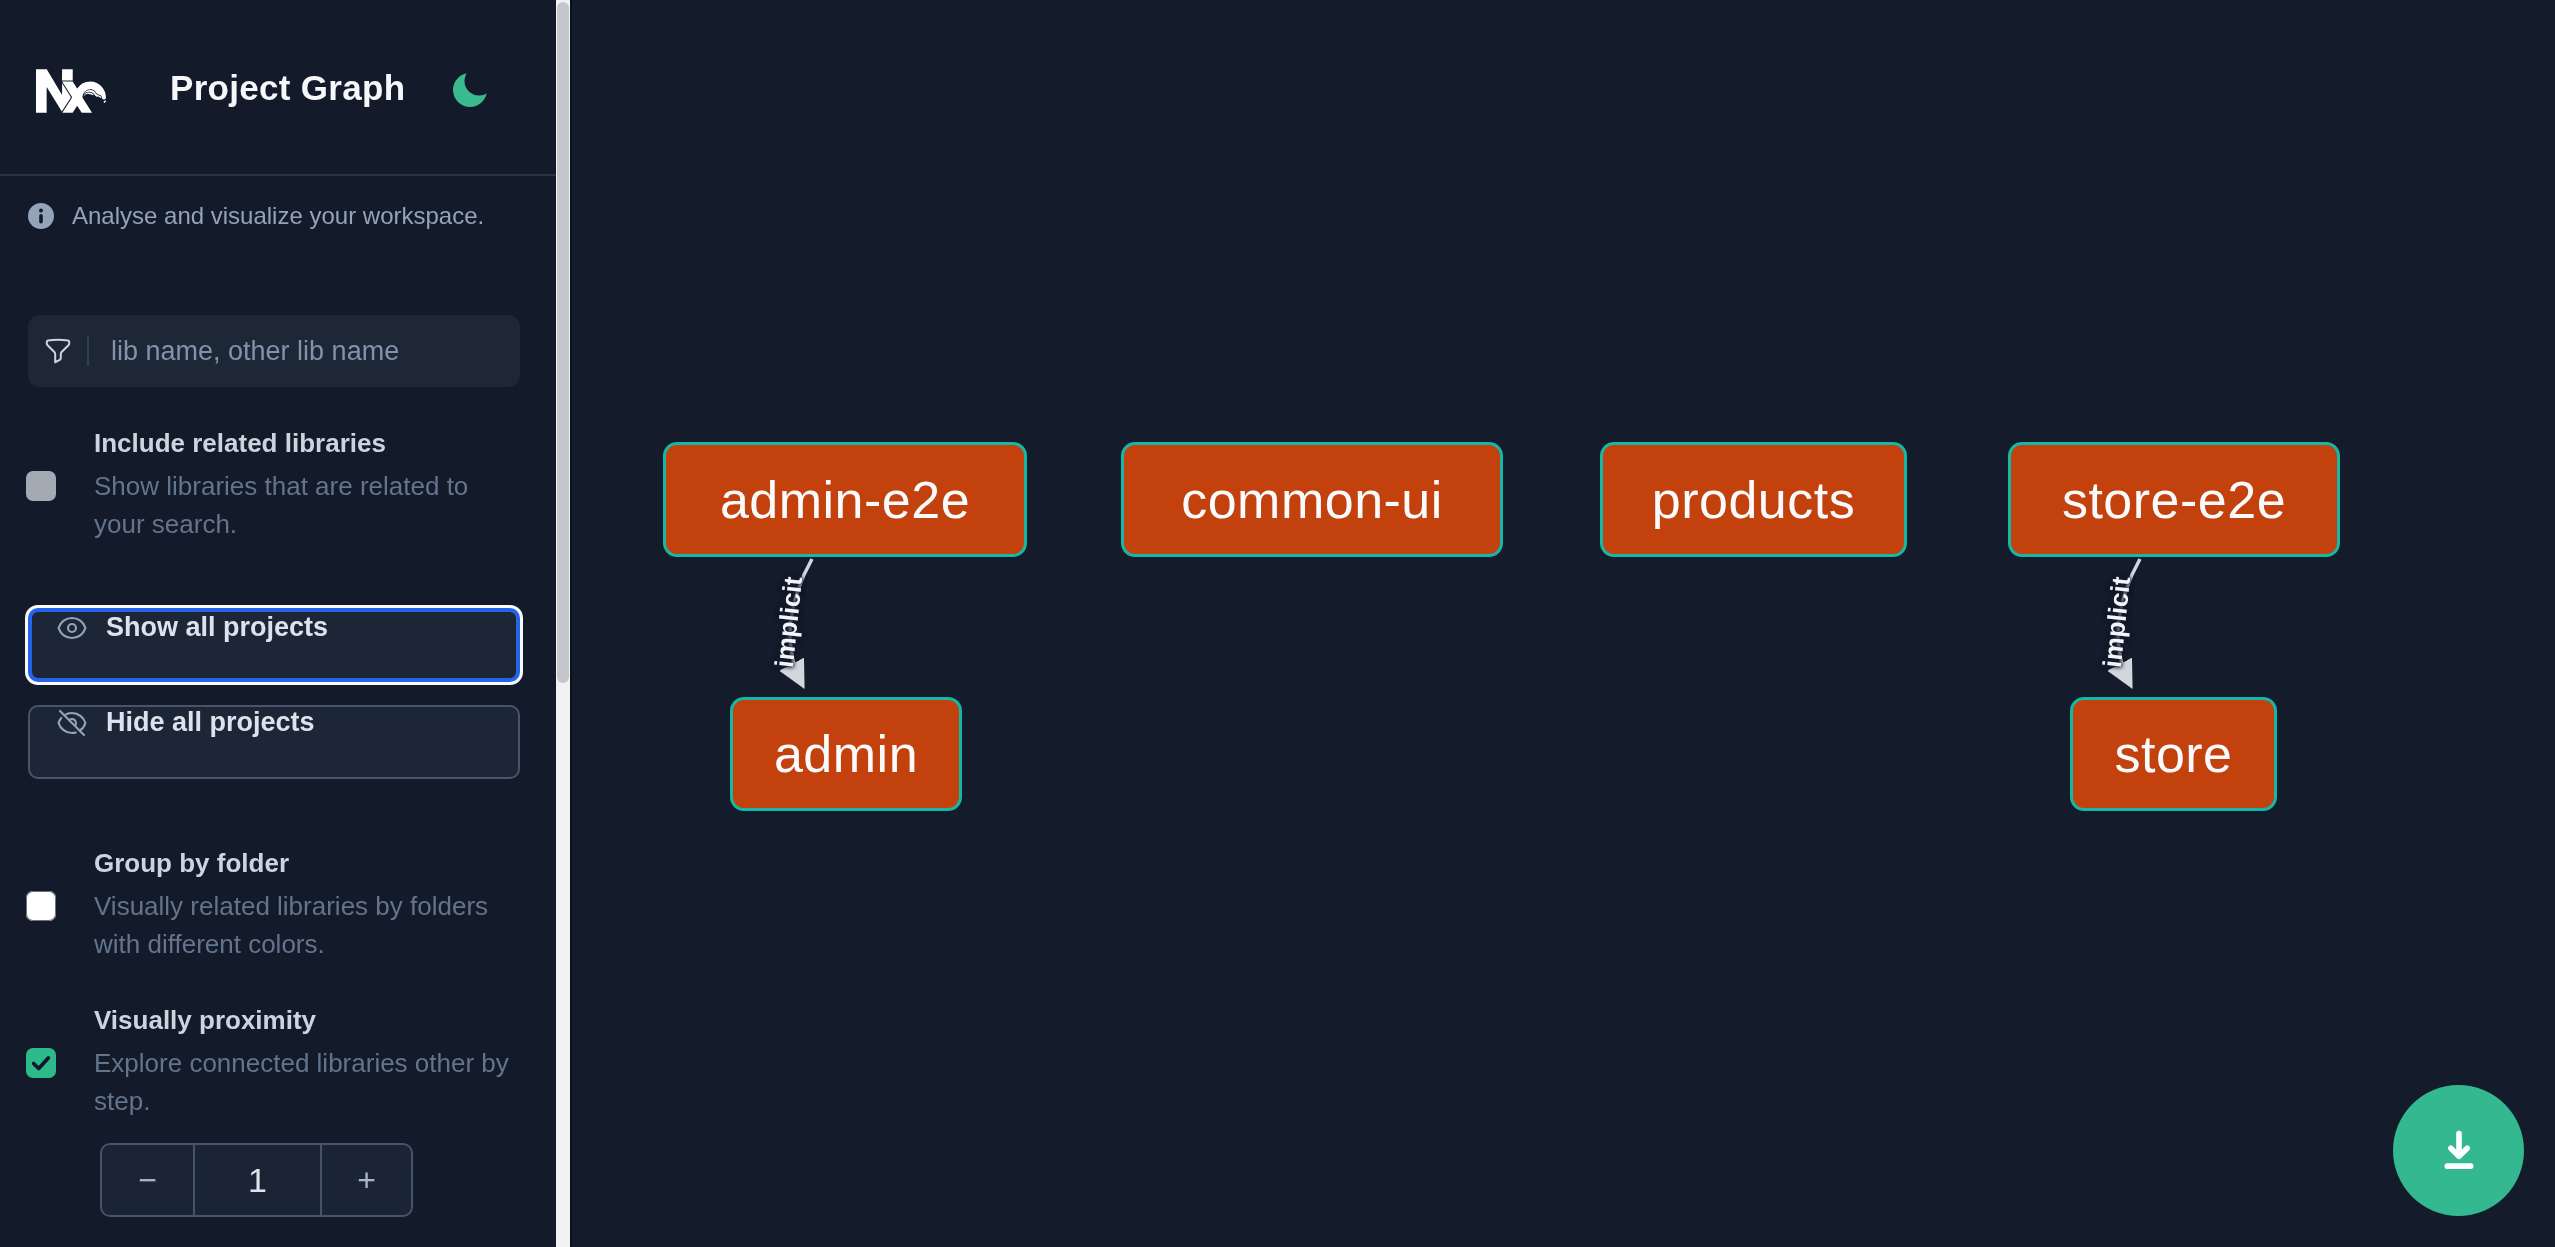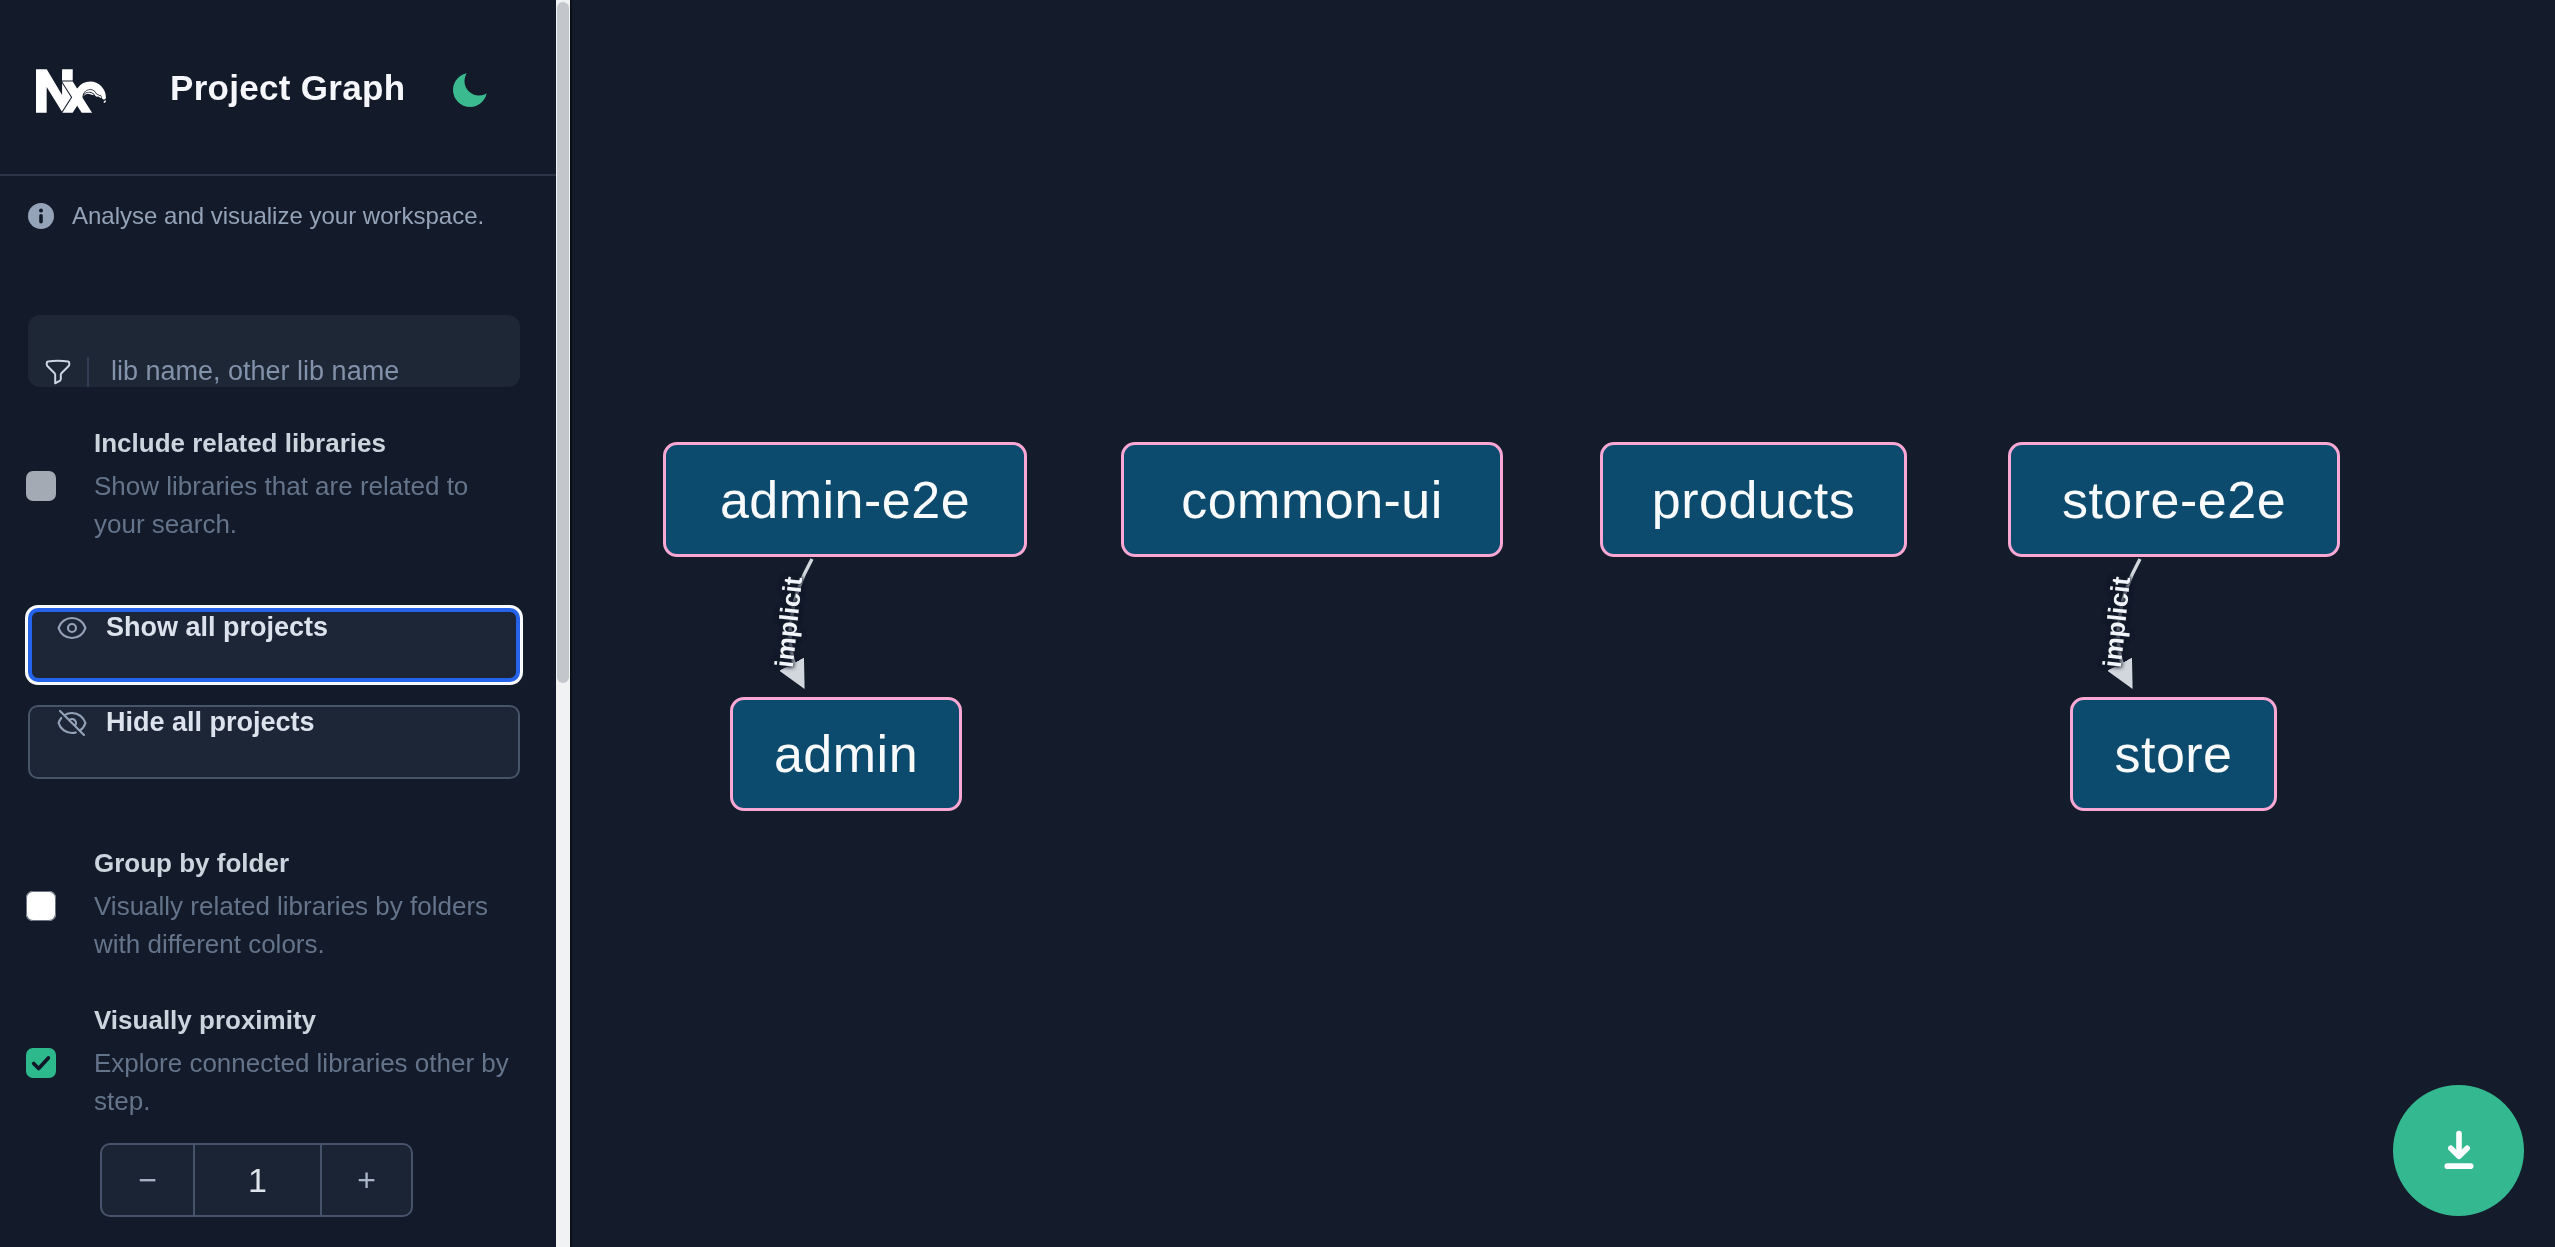--- a/index.html
+++ b/index.html
@@ -26,21 +26,21 @@
     font-size:35px; font-weight:700; color:#f5f7fa; letter-spacing:.3px;
   }
   .theme-toggle { position:absolute; left:450px; top:68px; width:42px; height:42px; cursor:pointer; }
 
   .info-row { position:absolute; left:28px; top:202px; display:flex; align-items:center; gap:18px; }
   .info-icon { width:26px; height:26px; flex:0 0 auto; }
   .info-text { font-size:24px; color:#94a3b8; }
 
   .search-box {
     position:absolute; left:28px; top:315px; width:492px; height:72px;
-    background:#1e2736; border-radius:12px; display:flex; align-items:flex-end; overflow:hidden;
+    background:#1e2736; border-radius:12px; display:flex; align-items:center; overflow:hidden;
   }
   .search-icon-cell { width:61px; display:flex; align-items:center; justify-content:center; border-right:2px solid #313d52; }
   .search-input {
     flex:1; background:transparent; border:none; outline:none;
     font-family:"Liberation Sans", sans-serif; font-size:27px; color:#cbd5e1; padding:0 22px;
   }
   .search-input::placeholder { color:#8292aa; opacity:1; }
 
   .opt-block { position:absolute; left:26px; display:flex; gap:38px; align-items:center; }
   .checkbox { width:30px; height:30px; border-radius:7px; flex:0 0 auto; margin-top:2px; position:relative; }
@@ -90,21 +90,21 @@
   .scroll-thumb {
     position:absolute; left:1px; top:2px; width:12px; height:681px;
     background:#c3c6ca; border-radius:6px;
   }
 
   
   .canvas { position:absolute; left:0; top:0; width:2555px; height:1247px; background:#141b2b; }
   #edges-svg { position:absolute; left:0; top:0; width:2555px; height:1247px; }
   .edge { stroke:#d2d7de; stroke-width:3.5; fill:none; }
   .node {
-    position:absolute; background:#0c4a6e; border:3px solid #f9a8d4; border-radius:14px;
+    position:absolute; background:#c2410c; border:3px solid #14b8a6; border-radius:14px;
     display:flex; align-items:center; justify-content:center;
     font-size:52px; color:#f8fafc; cursor:pointer; letter-spacing:.5px;
   }
   .edge-label {
     position:absolute; font-size:26px; font-weight:700; color:#f1f5f9; cursor:pointer;
     text-shadow:0 0 5px #141b2b, 0 0 5px #141b2b, 0 0 3px #141b2b;
     white-space:nowrap;
   }
 
   

